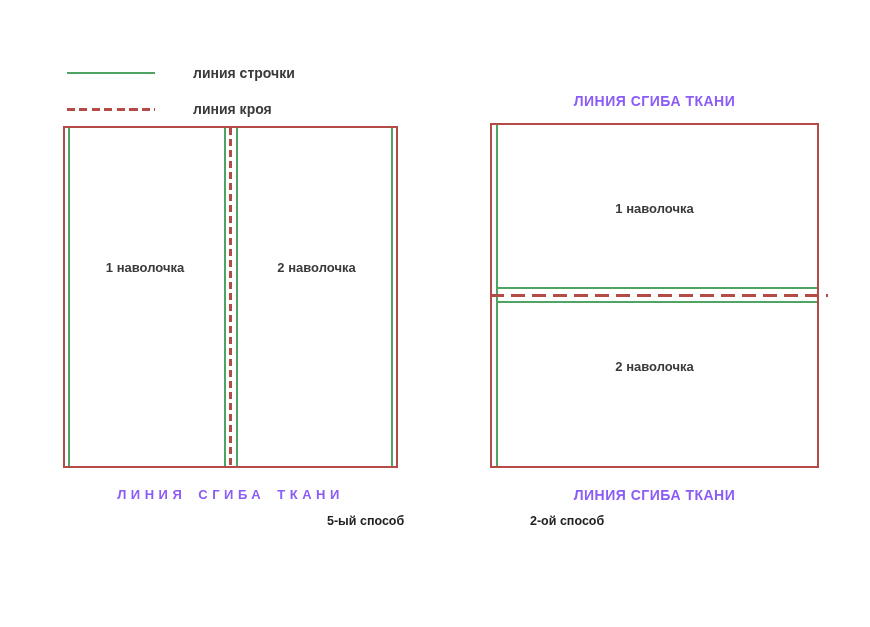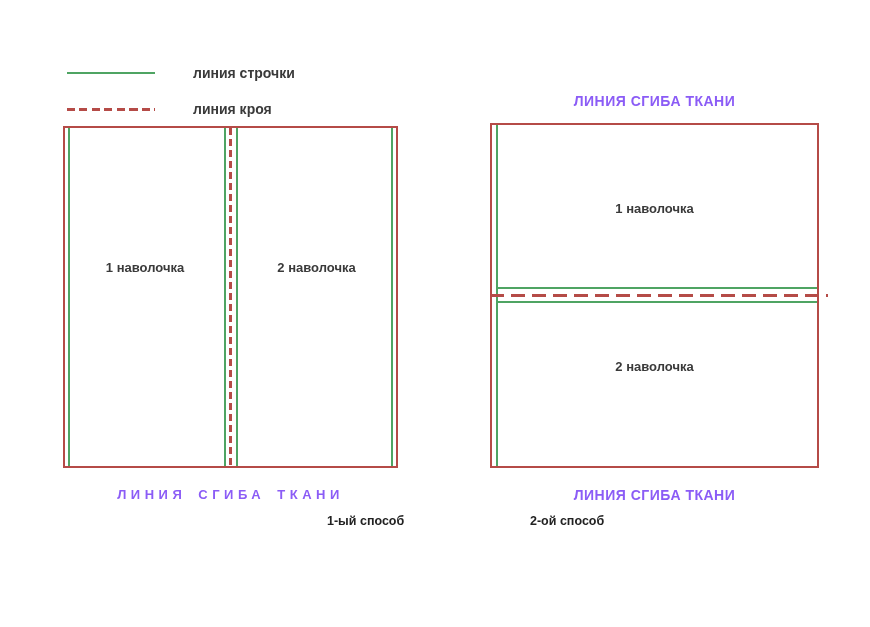--- a/index.html
+++ b/index.html
@@ -101,21 +101,21 @@
     <span class="gv" style="right:3px"></span>
     <span class="gv" style="left:159px"></span>
     <span class="dash-v" style="left:164px"></span>
     <span class="gv" style="left:171px"></span>
 
     <div class="panel-label" style="left:0; width:160px; top:132px">1 наволочка</div>
     <div class="panel-label" style="left:172px; width:159px; top:132px">2 наволочка</div>
   </div>
 
   <div class="fold-caption caption-a">ЛИНИЯ СГИБА ТКАНИ</div>
-  <div class="method-caption method-a">1-ый способ</div>
+  <div class="method-caption method-a">5-ый способ</div>
 
   <div class="fold-caption caption-b-top">ЛИНИЯ СГИБА ТКАНИ</div>
 
   <div class="fabric-rect rect-b">
     <span class="gv" style="left:4px"></span>
     <span class="gh" style="top:162px; left:4px; right:0"></span>
     <span class="dash-h" style="top:169px; left:-2px; width:338px"></span>
     <span class="gh" style="top:176px; left:4px; right:0"></span>
 
     <div class="panel-label" style="left:0; width:100%; top:76px">1 наволочка</div>

